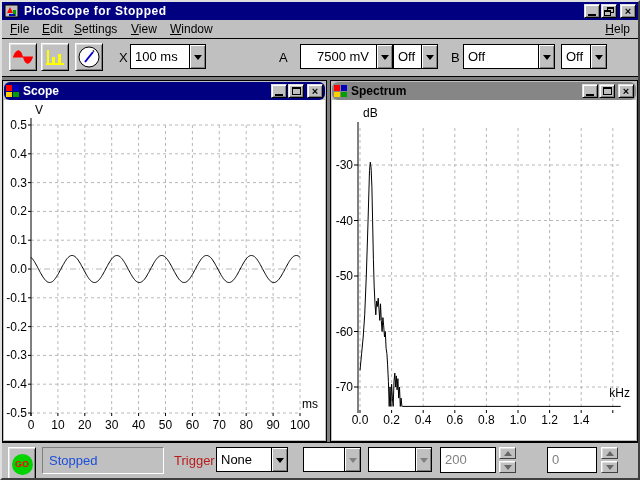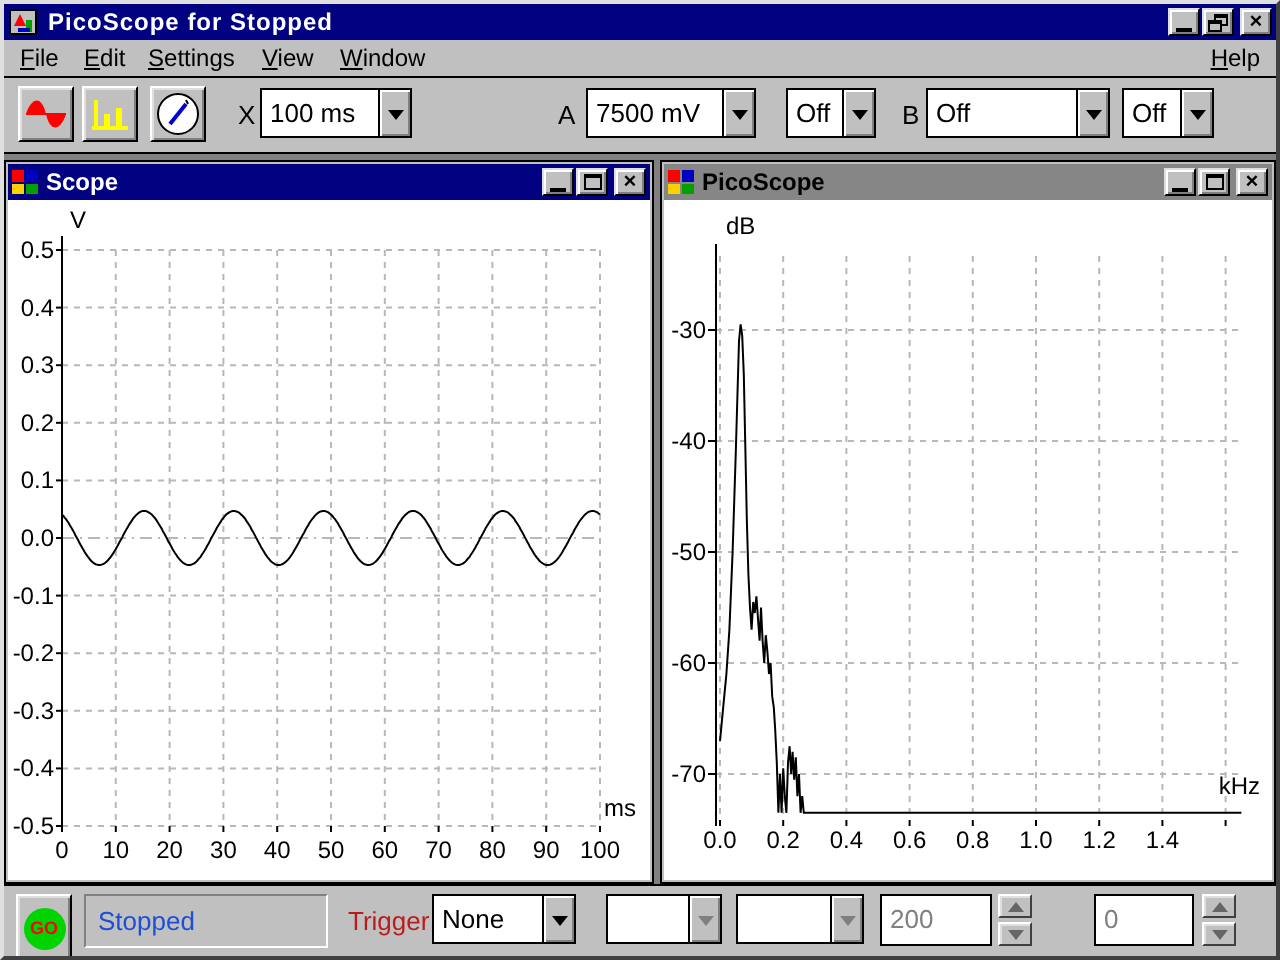--- a/index.html
+++ b/index.html
@@ -41,21 +41,21 @@
   .combo .val{flex:1;line-height:23px;padding-left:4px;white-space:nowrap;overflow:hidden;}
   .combo .arrow-btn{width:16px;background:#c0c0c0;border-left:1px solid #000;position:relative;
          box-shadow:inset 1px 1px 0 #fff,inset -1px -1px 0 #808080;}
   .tri-down{position:absolute;left:50%;top:50%;margin:-2px 0 0 -4px;width:0;height:0;
             border:4px solid transparent;border-top:5px solid #000;border-bottom:none;}
   .combo.disabled .val{color:#808080;}
   .combo.disabled .tri-down{border-top-color:#808080;}
   
   .mdi{position:absolute;left:0;top:75px;right:0;height:369px;background:#808080;}
   .child{position:absolute;border:1px solid #000;background:#c0c0c0;padding:1px;}
-  .child .ctitle{height:18px;display:flex;align-items:center;padding:0 2px;}
+  .child .ctitle{height:18px;display:flex;align-items:center;padding:0 2px;border-radius:6px;}
   .child .ctitle.active{background:#000080;}
   .child .ctitle.inactive{background:#868686;}
   .child .ctitle .ct{font-size:12px;font-weight:bold;margin-left:3px;flex:1;white-space:nowrap;}
   .child .ctitle.active .ct{color:#fff;}
   .child .ctitle.inactive .ct{color:#000;}
   .client{position:relative;background:#fff;overflow:hidden;}
   svg text{font-family:"Liberation Sans",sans-serif;fill:#000;}
   
   .statusbar{position:absolute;left:0;right:0;bottom:0;height:36px;background:#c0c0c0;
              border-top:1px solid #000;}
@@ -140,21 +140,21 @@
 
     <span class="tlabel" style="left:117px;">X</span>
     <span class="combo" style="left:128px;width:76px;">
       <span class="val">100 ms</span>
       <span class="arrow-btn">
           <span class="tri-down"></span>
         </span>
     </span>
 
     <span class="tlabel" style="left:277px;">A</span>
-    <span class="combo" style="left:291px;width:85px;">
+    <span class="combo" style="left:298px;width:93px;padding-left:12px;">
       <span class="val">7500 mV</span>
       <span class="arrow-btn">
           <span class="tri-down"></span>
         </span>
     </span>
     <span class="combo" style="left:391px;width:45px;">
       <span class="val">Off</span>
       <span class="arrow-btn">
           <span class="tri-down"></span>
         </span>
@@ -272,21 +272,21 @@
     </div>
 
     <div class="child" style="left:328px;top:3px;width:308px;height:362px;">
       <div class="ctitle inactive">
         <svg width="14" height="14">
           <rect x="0" y="1" width="6" height="6" fill="#f00"></rect>
           <rect x="7" y="1" width="6" height="6" fill="#0000c0"></rect>
           <rect x="0" y="8" width="6" height="5" fill="#ffd000"></rect>
           <rect x="7" y="8" width="6" height="5" fill="#00a000"></rect>
         </svg>
-        <span class="ct">PicoScope</span>
+        <span class="ct">Spectrum</span>
         <span class="tbtn">
             <span class="g-min"></span>
           </span>
         <span class="tbtn">
             <span class="g-max"></span>
           </span>
         <span class="tbtn" style="margin-left:3px;">
             <span class="g-close">×</span>
           </span>
       </div>

